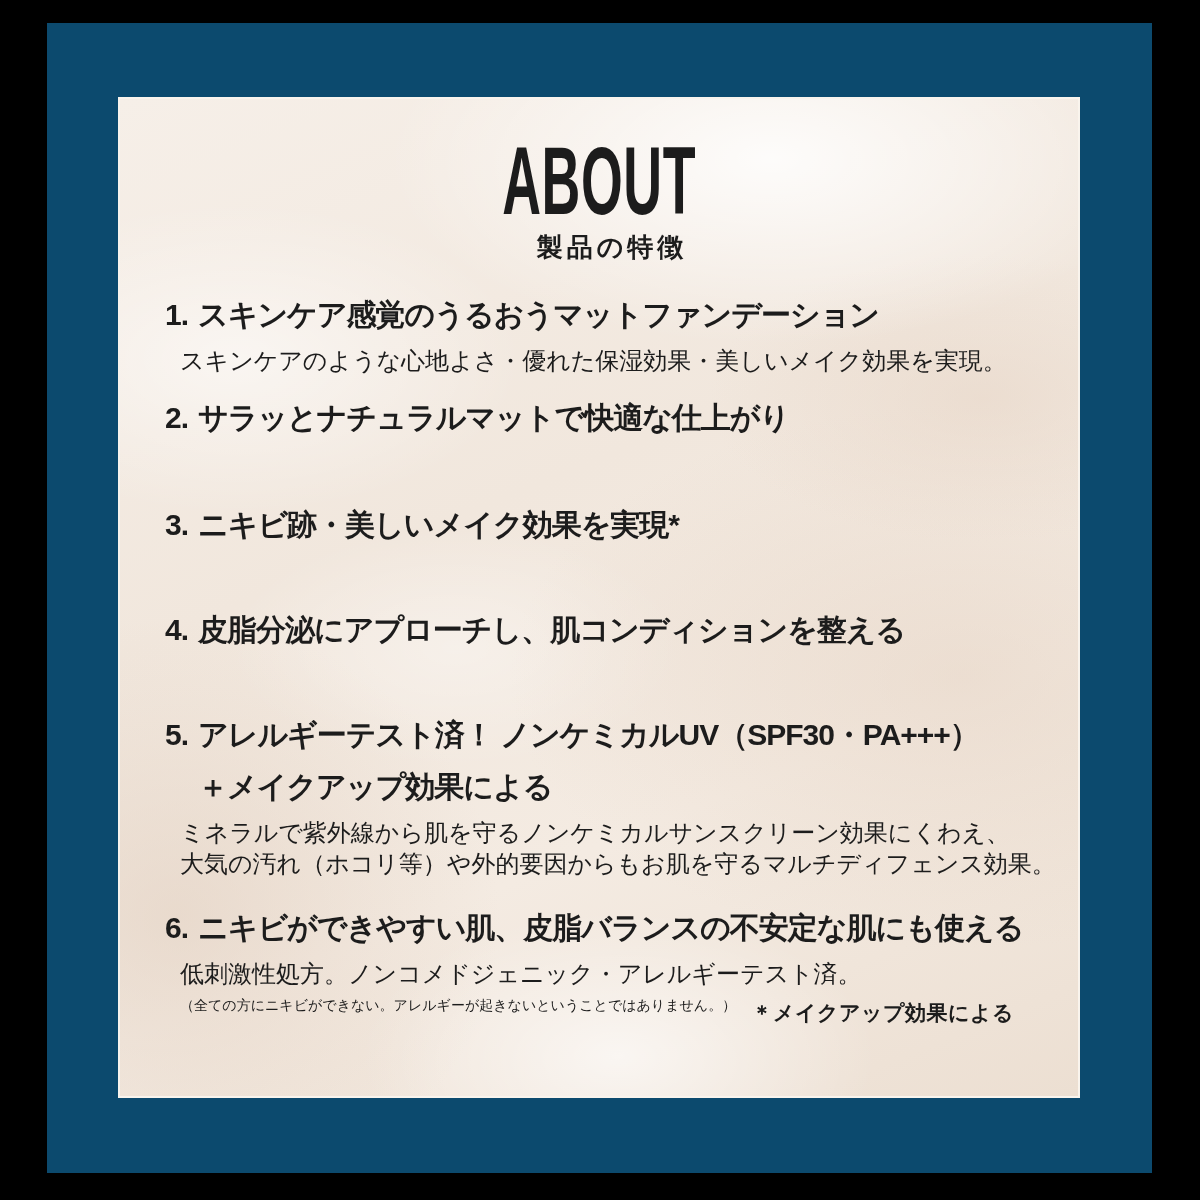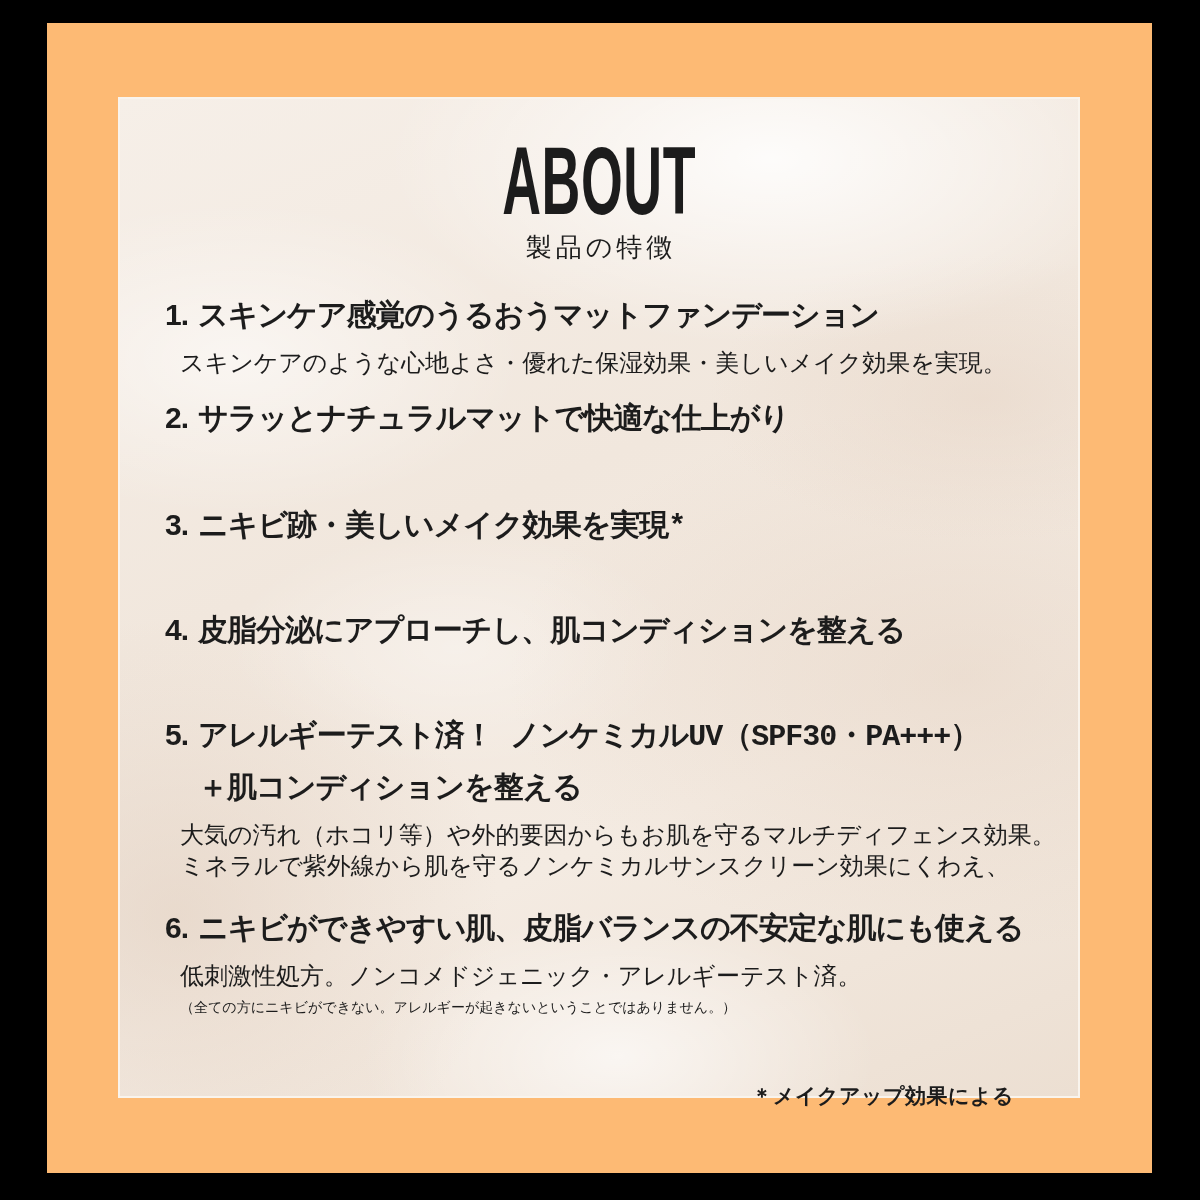--- a/index.html
+++ b/index.html
@@ -15,21 +15,21 @@
     background: #000000;
     overflow: hidden;
   }
   
   .photo-mat {
     position: absolute;
     left: 47px;
     top: 23px;
     width: 1105px;
     height: 1150px;
-    background: #fdba74;
+    background: #0c4a6e;
   }
   
   .panel {
     position: absolute;
     left: 71px;
     top: 74px;
     width: 958px;
     height: 997px;
     border: 2px solid #f9f4ed;
     box-sizing: content-box;
@@ -57,25 +57,25 @@
   }
   .title .squeeze {
     display: inline-block;
     transform: scaleX(0.56);
     transform-origin: 50% 50%;
     letter-spacing: 1px;
   }
   .subtitle {
     position: absolute;
     top: 131px;
-    left: 2px;
+    left: 13px;
     width: 100%;
     text-align: center;
     font-size: 26px;
-    font-weight: normal;
+    font-weight: bold;
     letter-spacing: 4px;
     white-space: nowrap;
   }
   .feature {
     position: absolute;
     left: 45px;
     right: 24px;
   }
   .f1 { top: 197px; }
   .f2 { top: 300px; }
@@ -89,42 +89,42 @@
     font-size: 30px;
     font-weight: bold;
     line-height: 38px;
     letter-spacing: -1px;
   }
   .f-head .num {
     flex: 0 0 33px;
     width: 33px;
   }
   .f-head .h-lines { flex: 1 1 auto; }
-  .f-head .h-line { white-space: nowrap; font-family: Liberation Mono, monospace; }
+  .f-head .h-line { white-space: nowrap; }
   .f-head .h-line2 { margin-top: 14px; }
   .f-body {
     margin-left: 15px;
     margin-top: 11px;
     font-size: 24px;
     line-height: 31px;
     letter-spacing: 0;
     font-weight: 400;
   }
   .f-body .b-line { white-space: nowrap; }
   .f-note {
     margin-left: 15px;
     margin-top: 3px;
     font-size: 14px;
     line-height: 27px;
     white-space: nowrap;
     font-weight: 500;
   }
   .footnote {
     position: absolute;
-    top: 983px;
+    top: 900px;
     right: 64px;
     font-size: 21px;
     font-weight: bold;
     letter-spacing: 0.5px;
     white-space: nowrap;
   }
 </style>
 </head>
 <body>
 
@@ -166,26 +166,26 @@
           <span class="num">4.</span>
           <span class="h-lines"><span class="h-line">皮脂分泌にアプローチし、肌コンディションを整える</span></span>
         </div>
       </div>
 
       <div class="feature f5">
         <div class="f-head">
           <span class="num">5.</span>
           <span class="h-lines">
             <span class="h-line">アレルギーテスト済！ ノンケミカルUV（SPF30・PA+++）</span>
-            <span class="h-line h-line2" style="display:block;">＋肌コンディションを整える</span>
+            <span class="h-line h-line2" style="display:block;">＋メイクアップ効果による</span>
           </span>
         </div>
         <div class="f-body">
+          <div class="b-line">ミネラルで紫外線から肌を守るノンケミカルサンスクリーン効果にくわえ、</div>
           <div class="b-line">大気の汚れ（ホコリ等）や外的要因からもお肌を守るマルチディフェンス効果。</div>
-          <div class="b-line">ミネラルで紫外線から肌を守るノンケミカルサンスクリーン効果にくわえ、</div>
         </div>
       </div>
 
       <div class="feature f6">
         <div class="f-head">
           <span class="num">6.</span>
           <span class="h-lines"><span class="h-line">ニキビができやすい肌、皮脂バランスの不安定な肌にも使える</span></span>
         </div>
         <div class="f-body">
           <div class="b-line">低刺激性処方。ノンコメドジェニック・アレルギーテスト済。</div>

